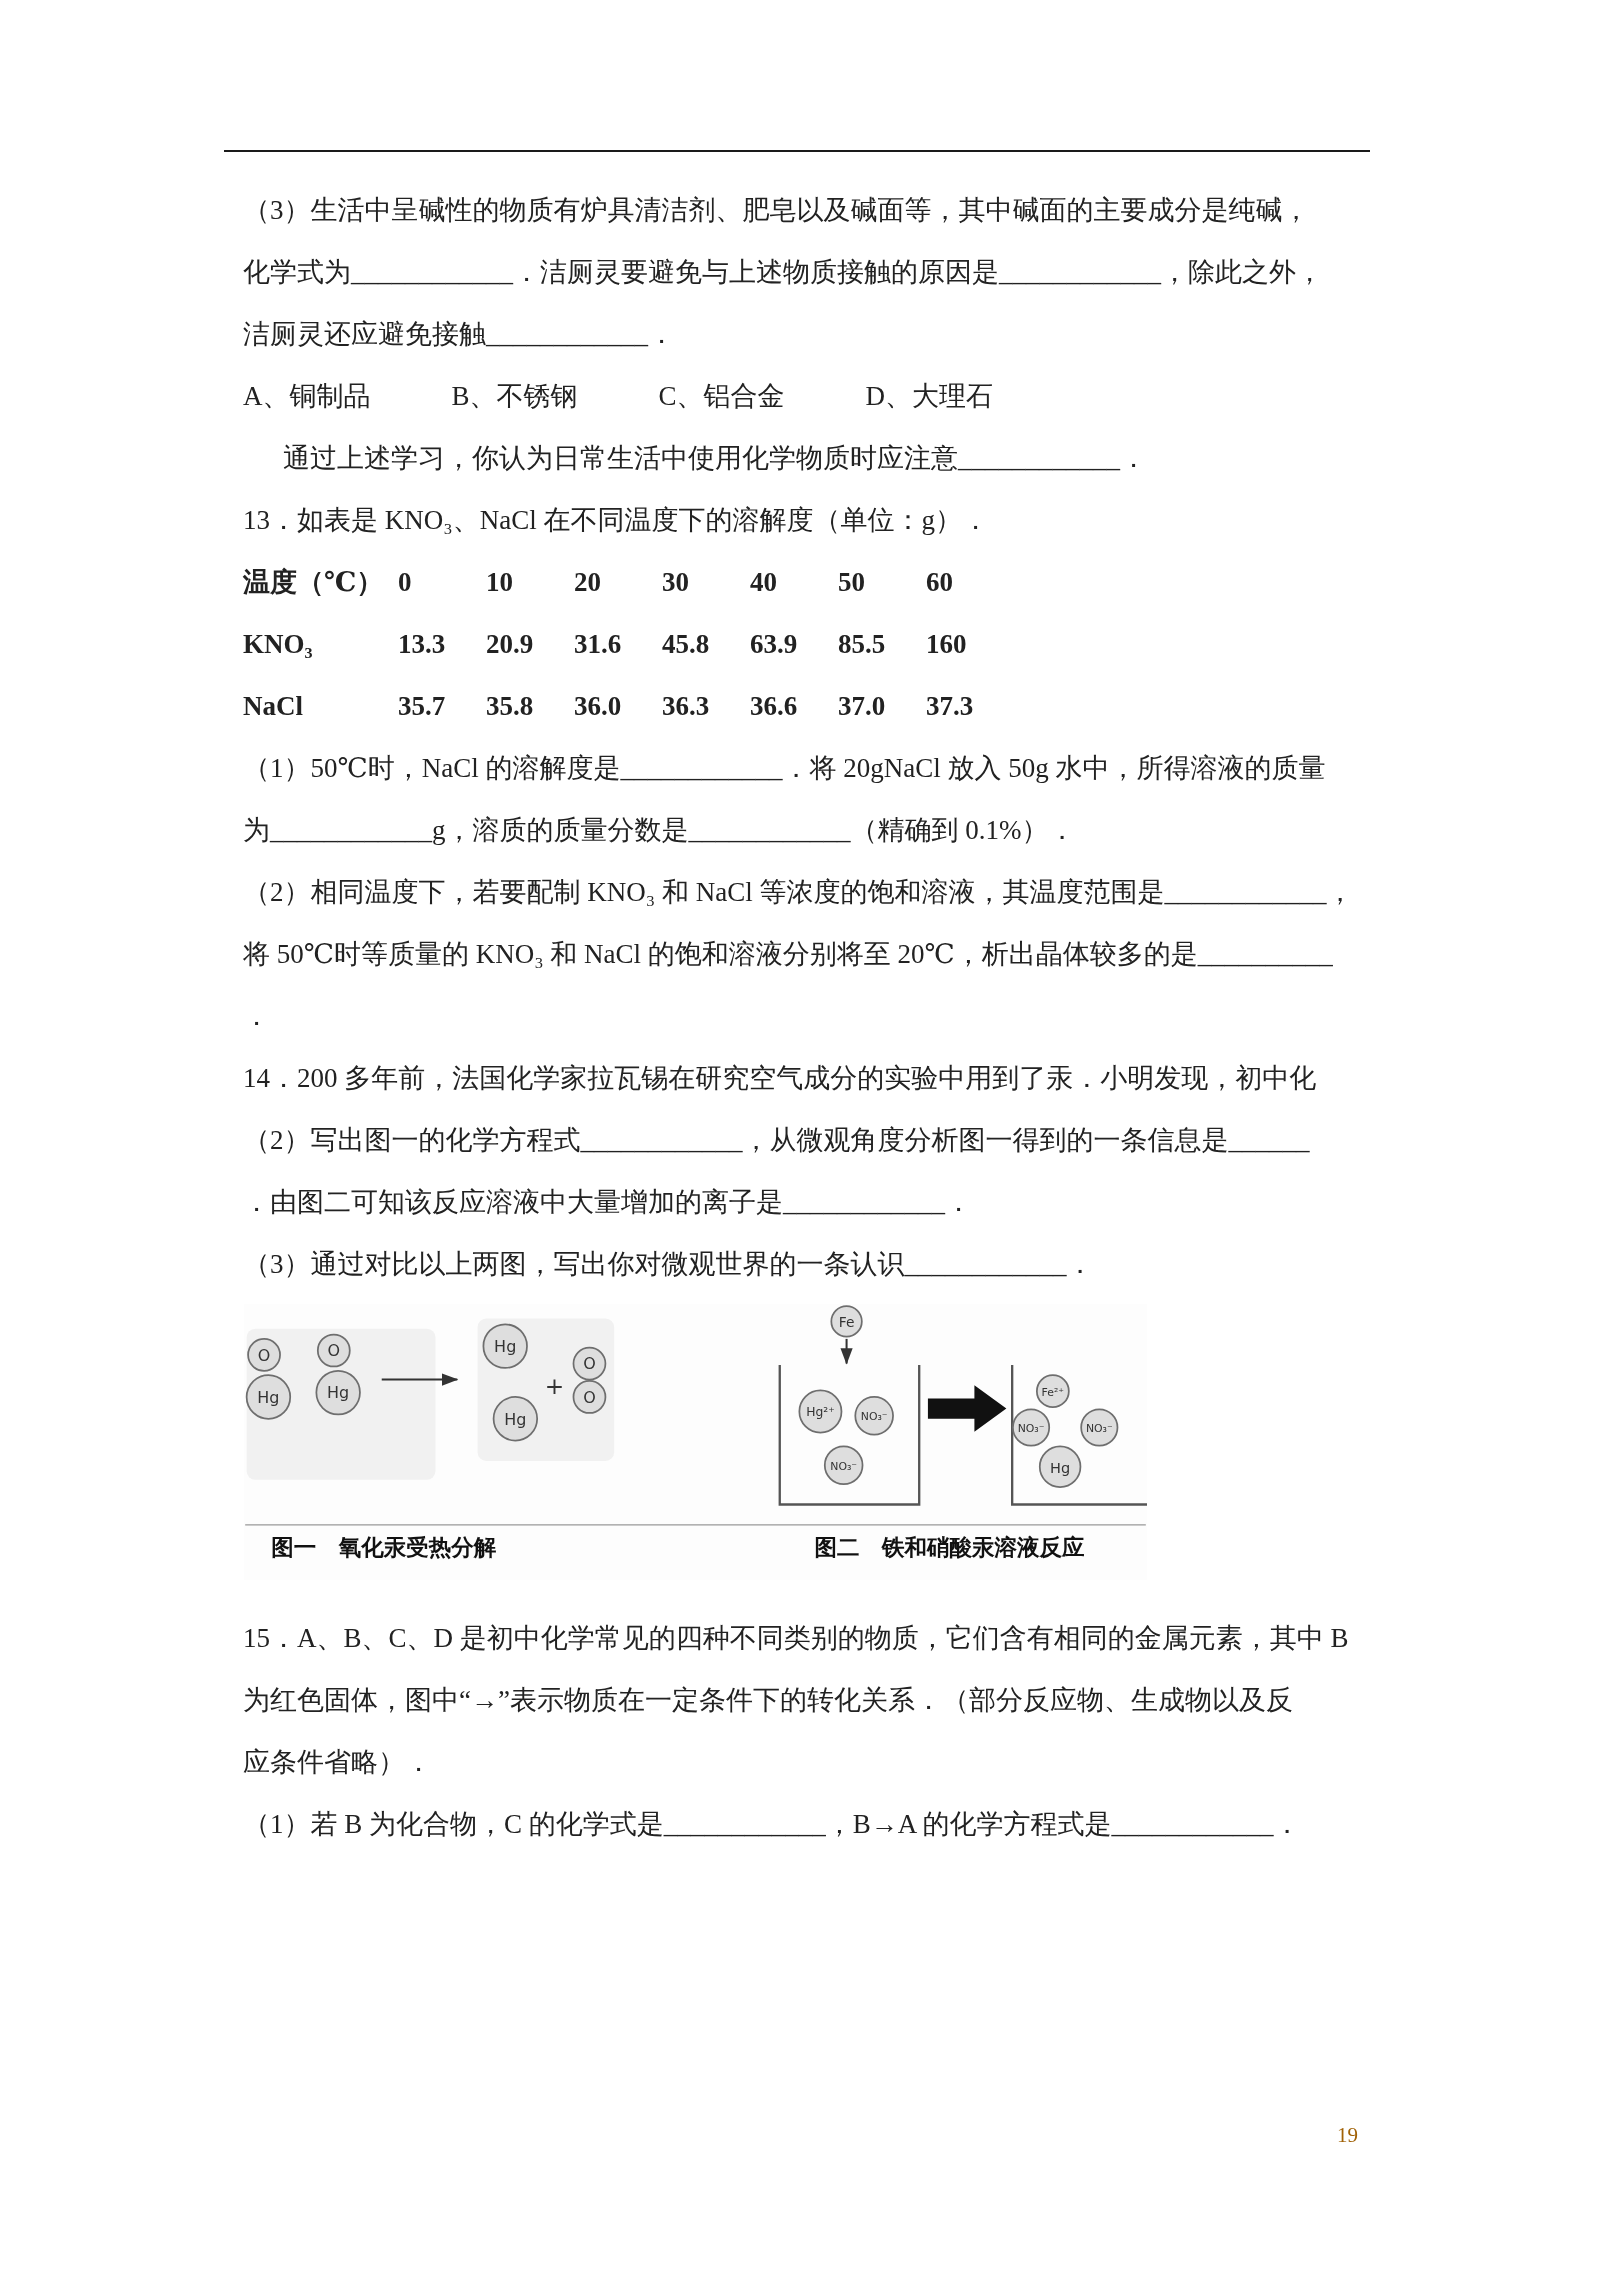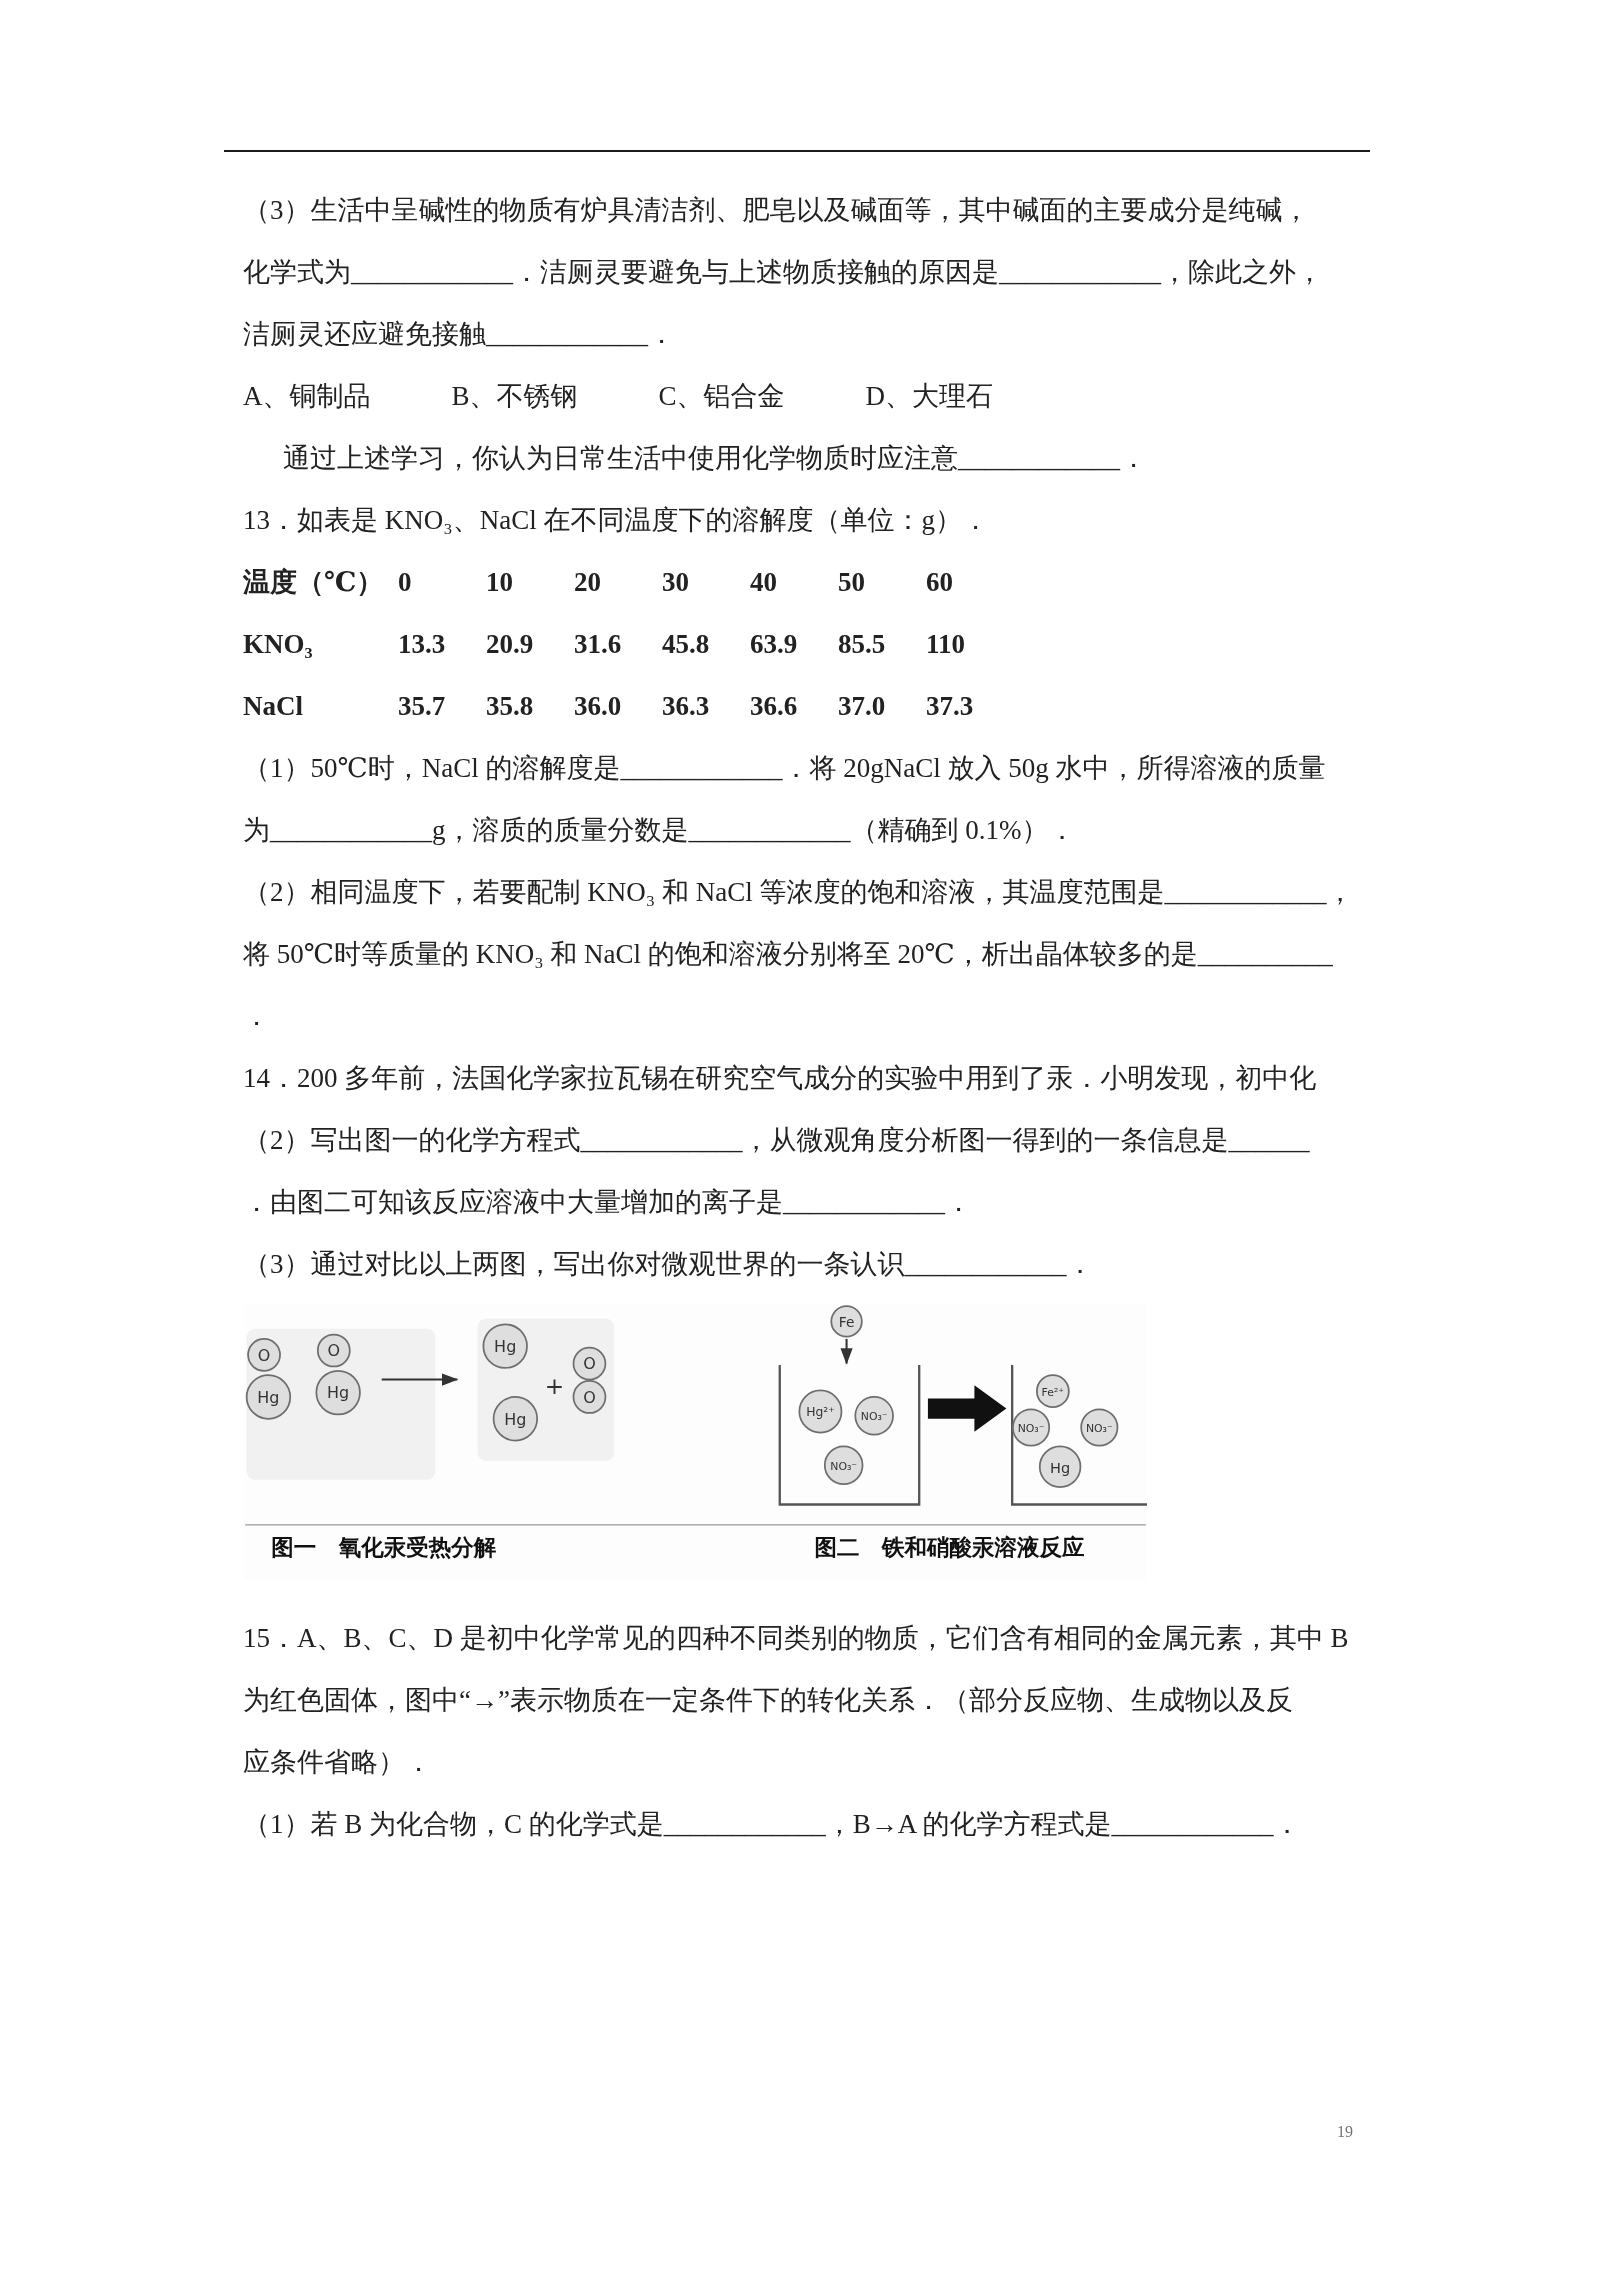--- a/index.html
+++ b/index.html
@@ -63,22 +63,22 @@
   }
   .atom-circle { fill: #dedede; stroke: #6e6e6e; stroke-width: 1.2; }
   .beaker { fill: none; stroke: #555555; stroke-width: 1.6; }
   .thin-arrow { stroke: #333333; stroke-width: 1.4; fill: none; }
   .soft-bg { fill: #f1f1f1; }
 
   .page-number {
     position: absolute;
     left: 1337px;
     top: 2123px;
-    font-size: 16px;
-    color: #737373;
+    font-size: 21px;
+    color: #a16207;
   }
 </style>
 </head>
 <body>
 
 <div class="top-rule"></div>
 
 <main class="content">
 
   <p class="line">（3）生活中呈碱性的物质有炉具清洁剂、肥皂以及碱面等，其中碱面的主要成分是纯碱，</p>
@@ -102,21 +102,21 @@
         <td class="val">60</td>
       </tr>
       <tr>
         <td class="lbl">KNO₃</td>
         <td class="val">13.3</td>
         <td class="val">20.9</td>
         <td class="val">31.6</td>
         <td class="val">45.8</td>
         <td class="val">63.9</td>
         <td class="val">85.5</td>
-        <td class="val">110</td>
+        <td class="val">160</td>
       </tr>
       <tr>
         <td class="lbl">NaCl</td>
         <td class="val">35.7</td>
         <td class="val">35.8</td>
         <td class="val">36.0</td>
         <td class="val">36.3</td>
         <td class="val">36.6</td>
         <td class="val">37.0</td>
         <td class="val">37.3</td>

